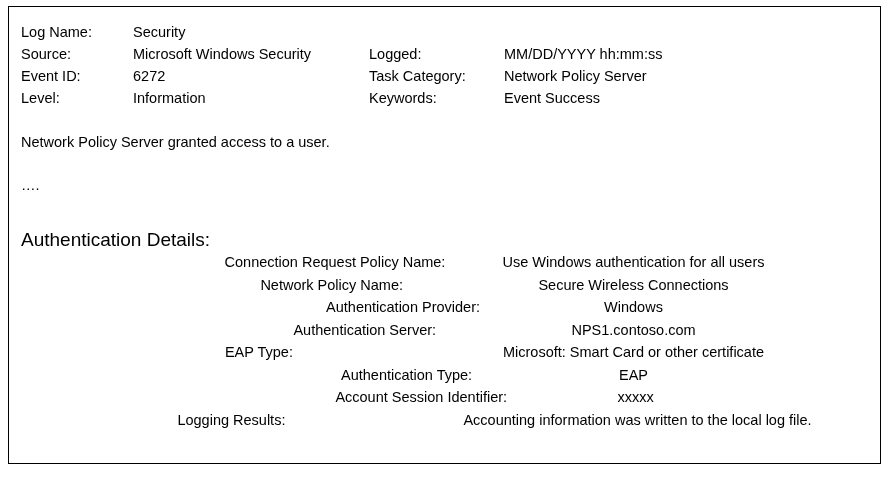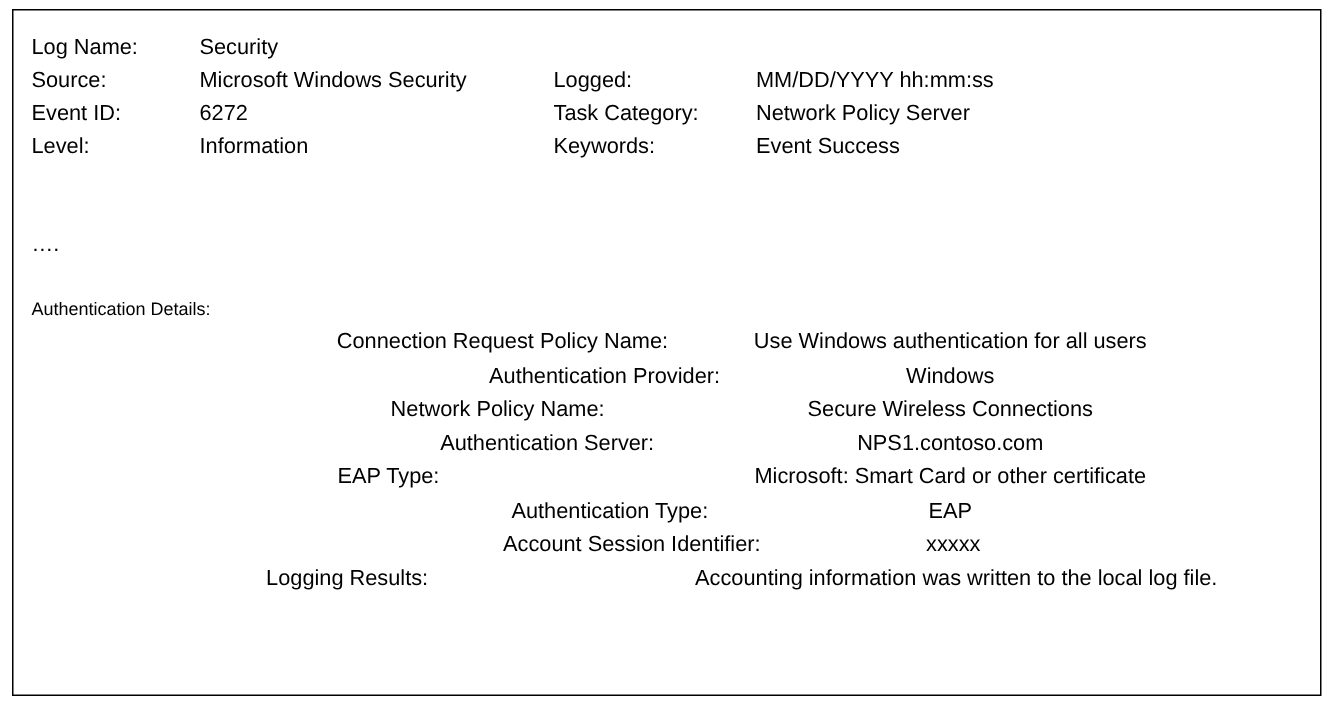--- a/index.html
+++ b/index.html
@@ -55,23 +55,23 @@
     display: inline-block;
   }
   .spacer-lg { height: 22px; }
   .spacer-md { height: 21px; }
   .body-line {
     font-size: 14.5px;
     line-height: 22px;
     white-space: nowrap;
   }
   .details-title {
-    font-size: 12px;
+    font-size: 19px;
     line-height: 22px;
-    margin-top: 0;
+    margin-top: 12px;
   }
   .detail-row {
     display: flex;
     align-items: baseline;
     font-size: 14.5px;
     line-height: 22.5px;
     white-space: nowrap;
     padding-left: 100px;
     justify-content: center;
   }
@@ -118,44 +118,45 @@
       <span class="hdr-label">Level:</span>
       <span class="hdr-value col1">Information</span>
       <span class="hdr-label2">Keywords:</span>
       <span class="hdr-value2">Event Success</span>
     </div>
 
   </div>
 
   <div class="spacer-lg"></div>
 
+  <div class="body-line">Network Policy Server granted access to a user.</div>
 
   <div class="spacer-md"></div>
 
   <div class="body-line">….</div>
 
   <div class="spacer-md"></div>
 
   <div class="details-title">Authentication Details:</div>
 
   <div>
 
     <div class="detail-row">
       <span class="detail-label">Connection Request Policy Name:</span>
       <span class="detail-value">Use Windows authentication for all users</span>
     </div>
 
     <div class="detail-row">
-      <span class="detail-label">Authentication Provider:</span>
-      <span class="detail-value">Windows</span>
+      <span class="detail-label">Network Policy Name:</span>
+      <span class="detail-value">Secure Wireless Connections</span>
     </div>
 
     <div class="detail-row">
-      <span class="detail-label">Network Policy Name:</span>
-      <span class="detail-value">Secure Wireless Connections</span>
+      <span class="detail-label">Authentication Provider:</span>
+      <span class="detail-value">Windows</span>
     </div>
 
     <div class="detail-row">
       <span class="detail-label">Authentication Server:</span>
       <span class="detail-value">NPS1.contoso.com</span>
     </div>
 
     <div class="detail-row">
       <span class="detail-label">EAP Type:</span>
       <span class="detail-value">Microsoft: Smart Card or other certificate</span>

